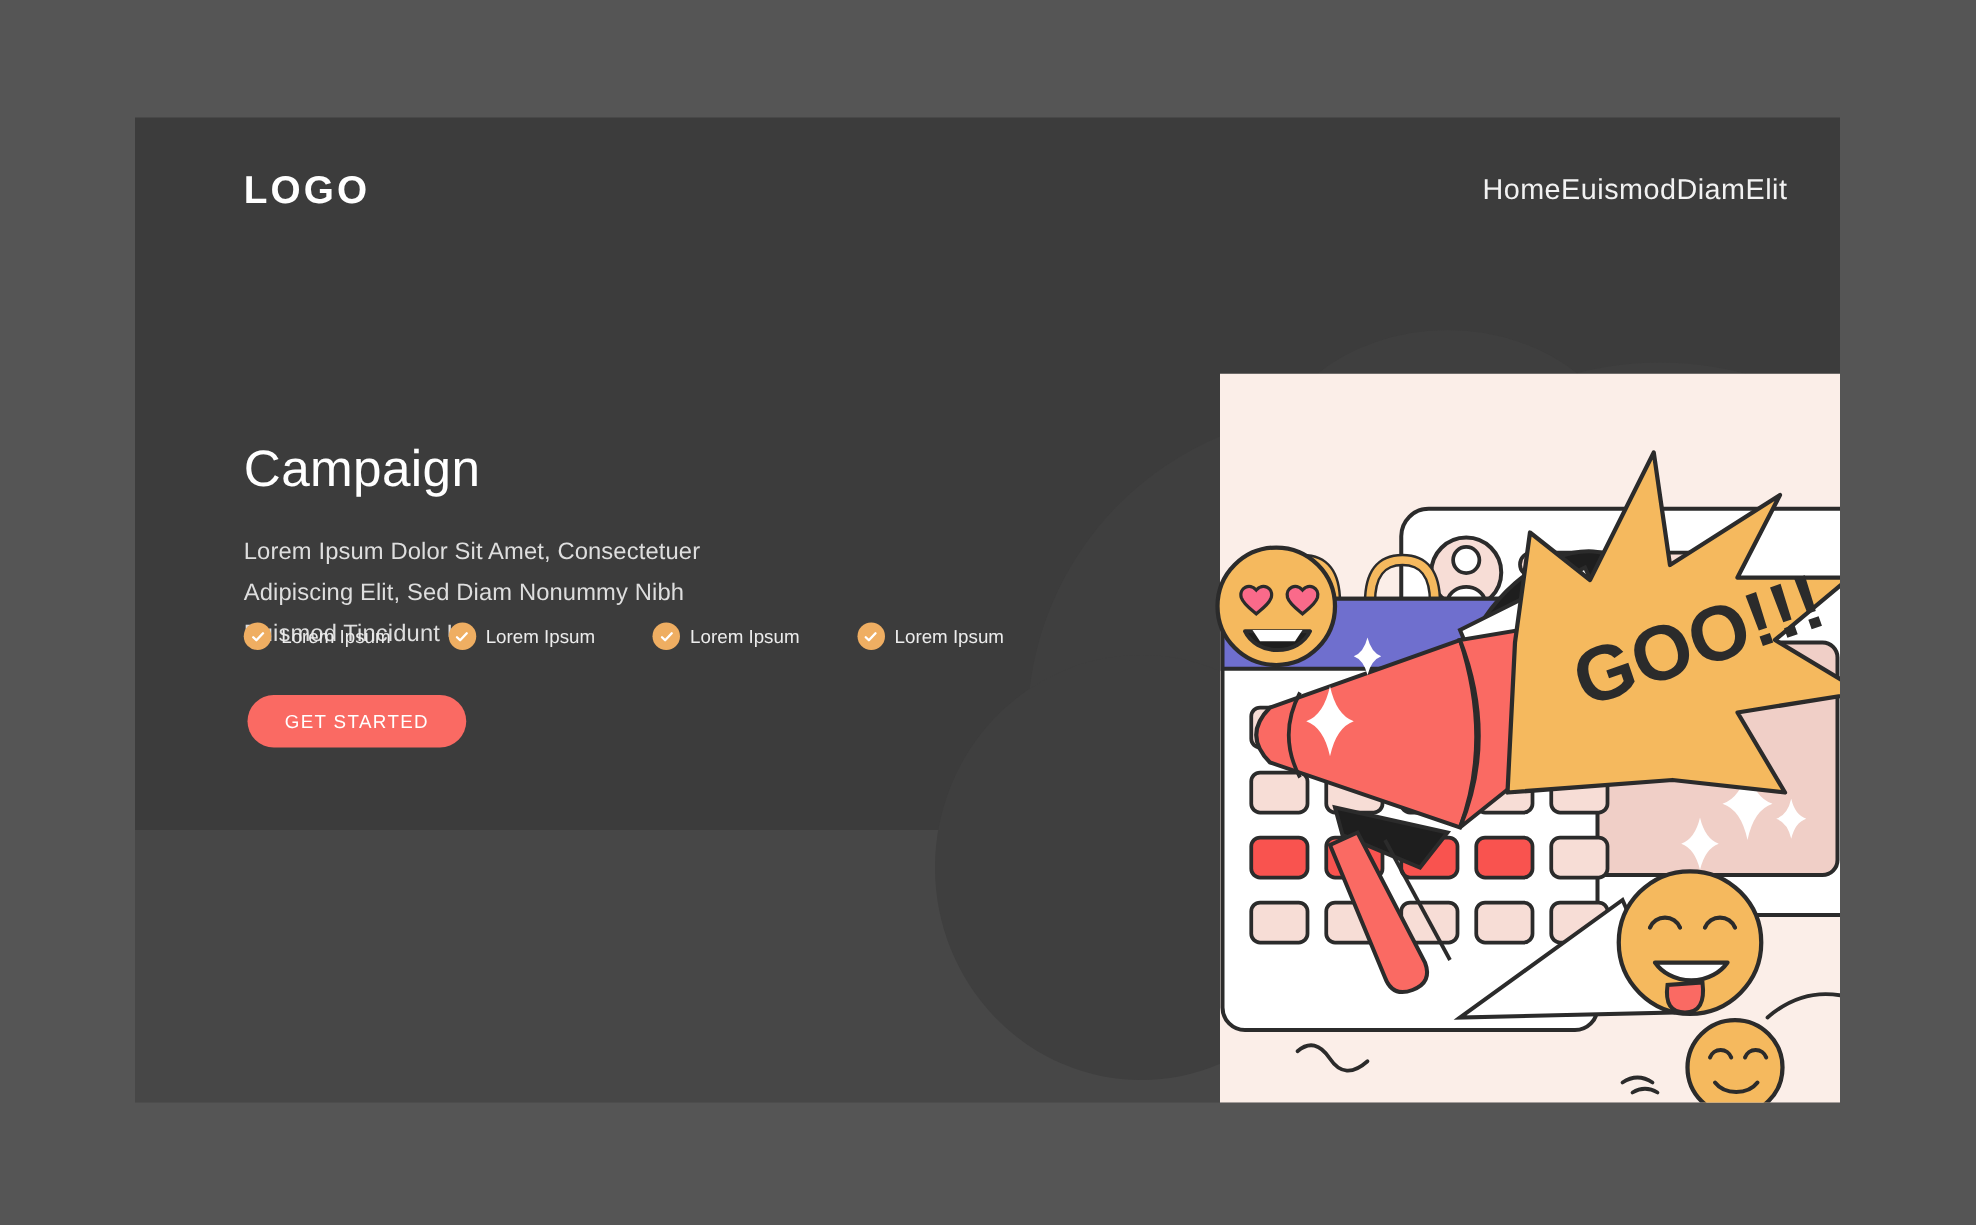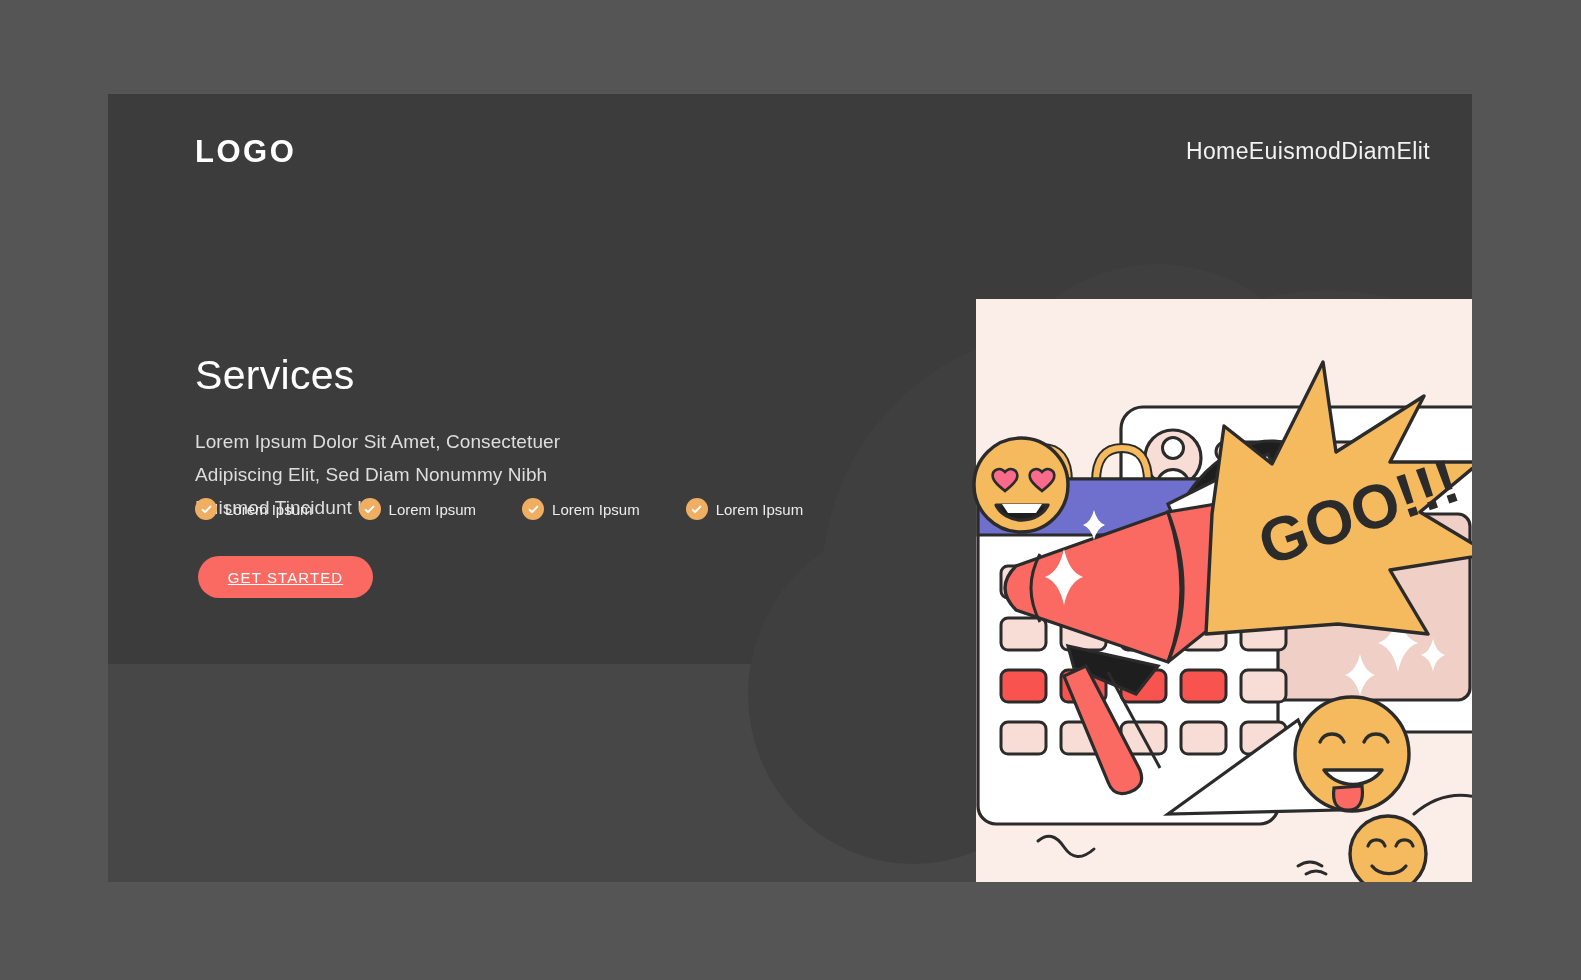--- a/index.html
+++ b/index.html
@@ -150,21 +150,20 @@
     width: 175px;
     height: 42px;
     border: none;
     border-radius: 21px;
     background: #fa6a63;
     color: #ffffff;
     font-size: 15px;
     letter-spacing: 1.1px;
     font-family: "Liberation Sans", sans-serif;
     cursor: pointer;
-    text-decoration: underline;
   }
 
   
   .illustration {
     position: absolute;
     left: 760px;
     top: 120px;
     width: 640px;
     height: 740px;
   }
@@ -189,21 +188,21 @@
     <div class="logo">LOGO</div>
 
     <nav class="nav">
       <span class="nav-item">Home</span>
       <span class="nav-item">Euismod</span>
       <span class="nav-item">Diam</span>
       <span class="nav-item">Elit</span>
     </nav>
 
     <div class="hero">
-      <h1 class="hero-title">Services</h1>
+      <h1 class="hero-title">Campaign</h1>
       <p class="hero-sub">Lorem Ipsum Dolor Sit Amet, Consectetuer Adipiscing Elit, Sed Diam Nonummy Nibh Euismod Tincidunt Ut</p>
     </div>
 
     <div class="features">
       <div class="feature">
         <span class="check-icon">
           <svg width="13" height="13" viewBox="0 0 13 13">
               <path d="M2.6 6.8 L5.1 9.2 L10.4 3.6" stroke="#ffffff" stroke-width="1.9" fill="none" stroke-linecap="round" stroke-linejoin="round"></path>
             </svg>
         </span>

